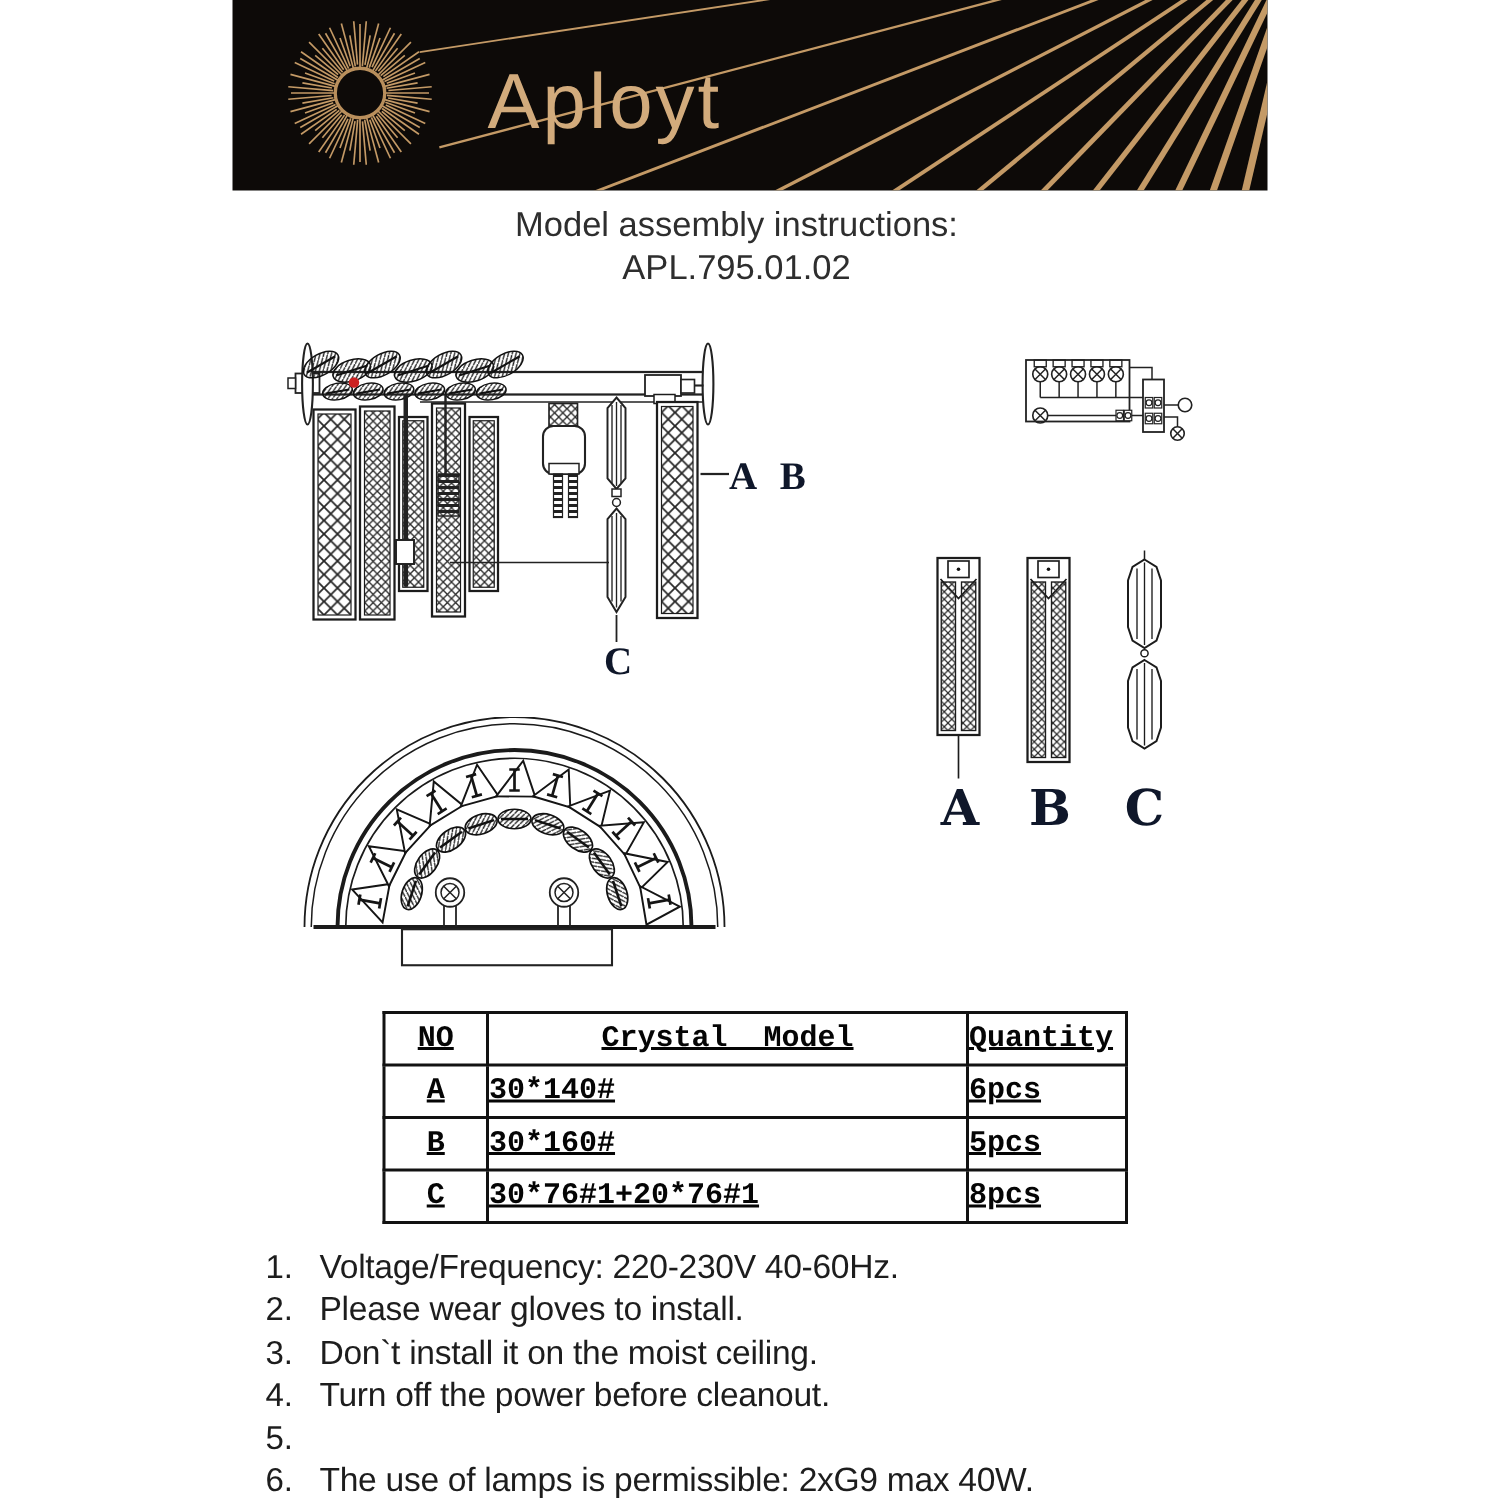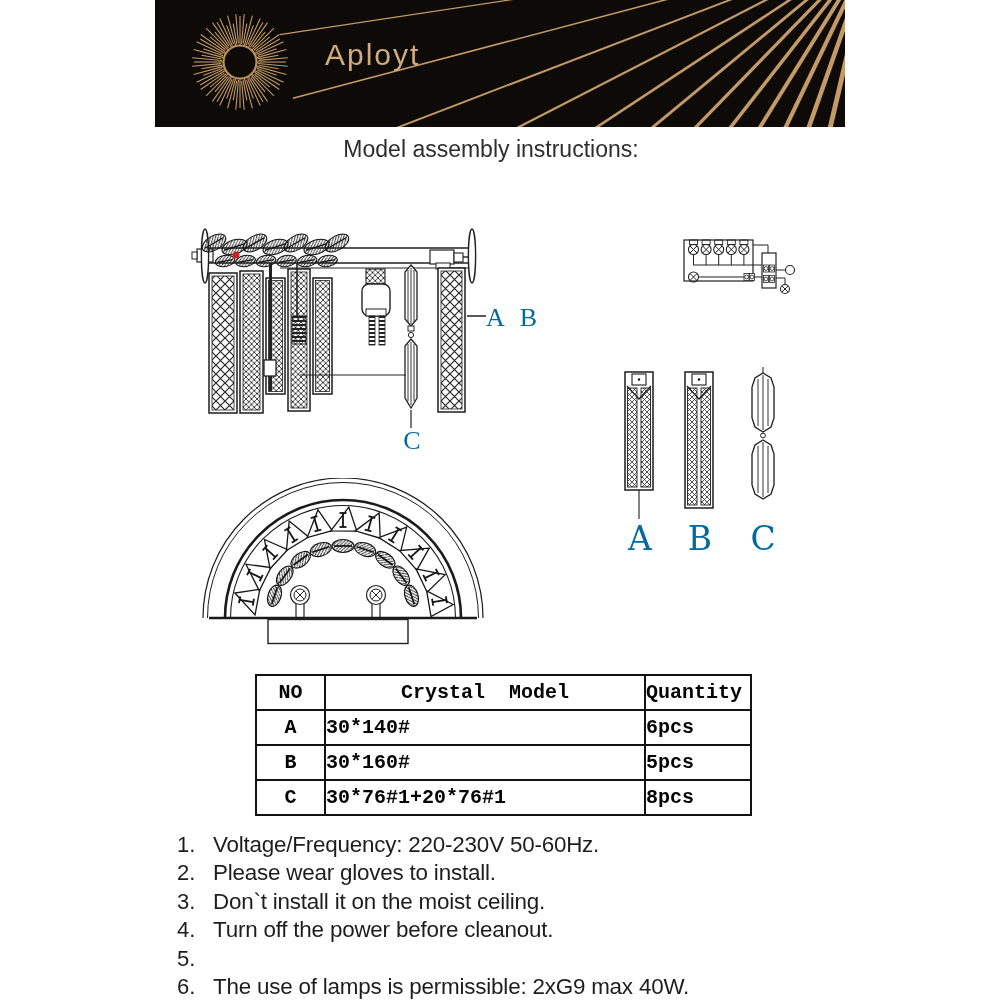--- a/index.html
+++ b/index.html
@@ -1,37 +1,37 @@
 <!DOCTYPE html>
 <html><head>
 <meta charset="utf-8">
 <style>
   html,body{margin:0;padding:0;background:#ffffff;}
   .page{position:relative;width:1000px;height:1000px;background:#fff;overflow:hidden;
         font-family:"Liberation Sans",sans-serif;color:#1b1b1b;}
   
   .header{position:absolute;left:155px;top:0;width:690px;height:127px;background:#0d0a08;overflow:hidden;}
   .header svg{position:absolute;left:0;top:0;}
-  .brand{position:absolute;left:170px;top:38px;font-size:30px;font-weight:400;
+  .brand{position:absolute;left:170px;top:38px;font-size:52px;font-weight:400;
          color:#d2ab7c;letter-spacing:2px;font-family:"Liberation Sans",sans-serif;}
   
   .title{position:absolute;left:0;top:135px;width:982px;text-align:center;
          font-size:23px;line-height:29px;color:#2e2e2e;font-weight:500;}
   
   .drw{position:absolute;}
-  .slabel{position:absolute;font-family:"Liberation Serif",serif;font-weight:400;color:#0369a1;}
+  .slabel{position:absolute;font-family:"Liberation Serif",serif;font-weight:700;color:#0f172a;}
   .lab-ab{left:486px;top:303px;font-size:26px;letter-spacing:5px;}
   .lab-c-front{left:396px;top:426px;width:32px;text-align:center;font-size:26px;}
   .lab-cr{top:519px;width:38px;text-align:center;font-size:33px;font-family:"DejaVu Serif",serif;}
   .lab-cr-a{left:621px;}
   .lab-cr-b{left:681px;}
   .lab-cr-c{left:744px;}
   
   .ctable{position:absolute;left:255px;top:674px;border-collapse:collapse;table-layout:fixed;
-          font-family:"Liberation Mono",monospace;font-weight:700;font-size:20px;color:#050505;}
+          font-family:"Liberation Mono",monospace;font-weight:700;font-size:20px;color:#050505;text-decoration:underline;}
   .ctable th,.ctable td{border:2.4px solid #121212;padding:0;height:33px;white-space:pre;}
   .ctable th{font-weight:700;}
   .c-no{width:67px;text-align:center;}
   .c-model{width:318px;text-align:left;padding-left:9px;margin-top:45px;}
   .c-model-h{width:318px;text-align:center;}
   .c-qty{width:104px;text-align:left;}
   
   .ins{position:absolute;left:177px;top:832px;width:680px;}
   .ins .row{display:flex;align-items:baseline;height:28.4px;}
   .ins .num{width:26px;flex:none;font-size:22px;color:#1d1d1d;}
@@ -133,20 +133,21 @@
           <line x1="718" y1="-55" x2="157.85174410167895" y2="160.02076972718012" stroke="#c49a66" stroke-width="1.9"></line>
           <line x1="718" y1="-55" x2="137.9059668373244" y2="98.26745476147434" stroke="#c49a66" stroke-width="1.5699999999999998"></line>
           <line x1="718" y1="-55" x2="124.74617137179655" y2="34.72120606622579" stroke="#c49a66" stroke-width="1.2400000000000002"></line>
         </g>
     </svg>
     <div class="brand">Aployt</div>
   </div>
 
   <div class="title">
     <div>Model assembly instructions:</div>
+    <div>APL.795.01.02</div>
   </div>
 
   <svg class="drw" style="left:180px;top:212px;" width="350" height="250" viewBox="0 0 350 250">
     <defs>
       <pattern id="xh" width="9" height="9" patternUnits="userSpaceOnUse">
         <path d="M0,0L9,9 M9,0L0,9" stroke="#262626" stroke-width="1.2" fill="none"></path>
       </pattern>
       <pattern id="fxh" width="5.5" height="5.5" patternUnits="userSpaceOnUse">
         <path d="M0,0L5.5,5.5 M5.5,0L0,5.5" stroke="#2c2c2c" stroke-width="0.9" fill="none"></path>
       </pattern>
@@ -508,21 +509,21 @@
         <td class="c-no">C</td>
         <td class="c-model">30*76#1+20*76#1</td>
         <td class="c-qty">8pcs</td>
       </tr>
     </tbody>
   </table>
 
   <div class="ins">
     <div class="row">
       <span class="num">1.</span>
-      <span class="txt">Voltage/Frequency: 220-230V 50-60Hz.</span>
+      <span class="txt">Voltage/Frequency: 220-230V 40-60Hz.</span>
     </div>
     <div class="row">
       <span class="num">2.</span>
       <span class="txt">Please wear gloves to install.</span>
     </div>
     <div class="row">
       <span class="num">3.</span>
       <span class="txt">Don`t install it on the moist ceiling.</span>
     </div>
     <div class="row">

